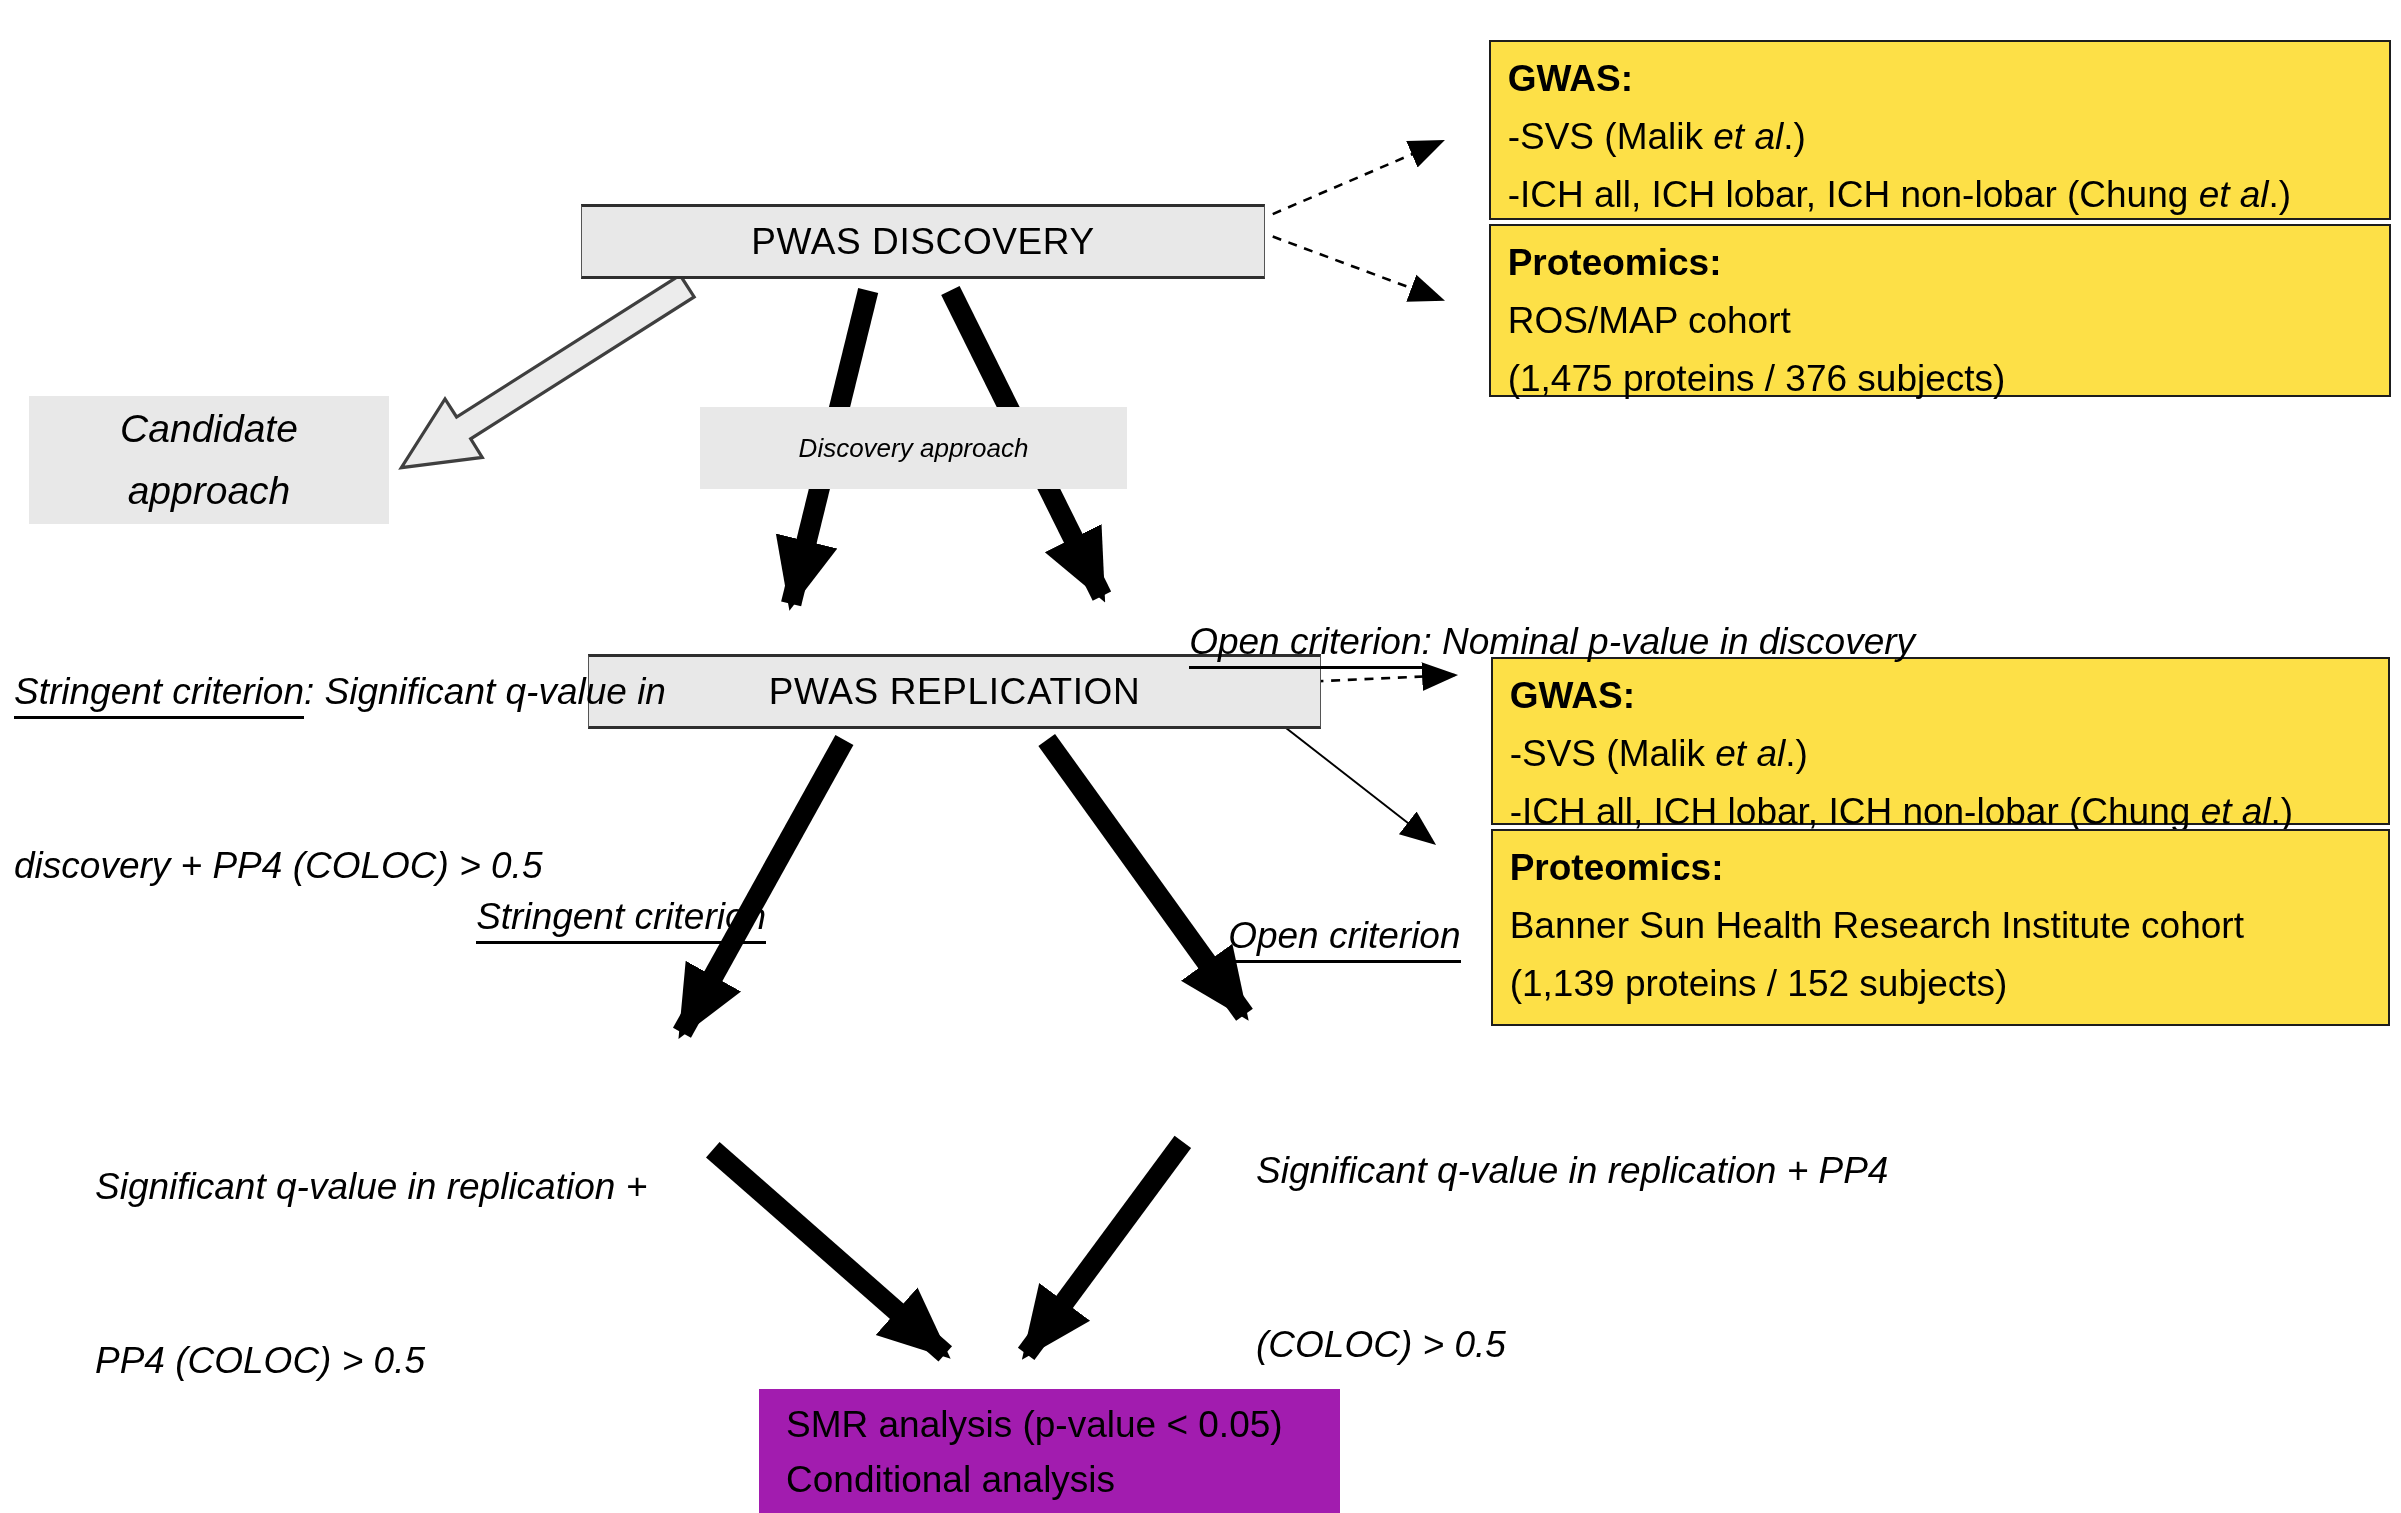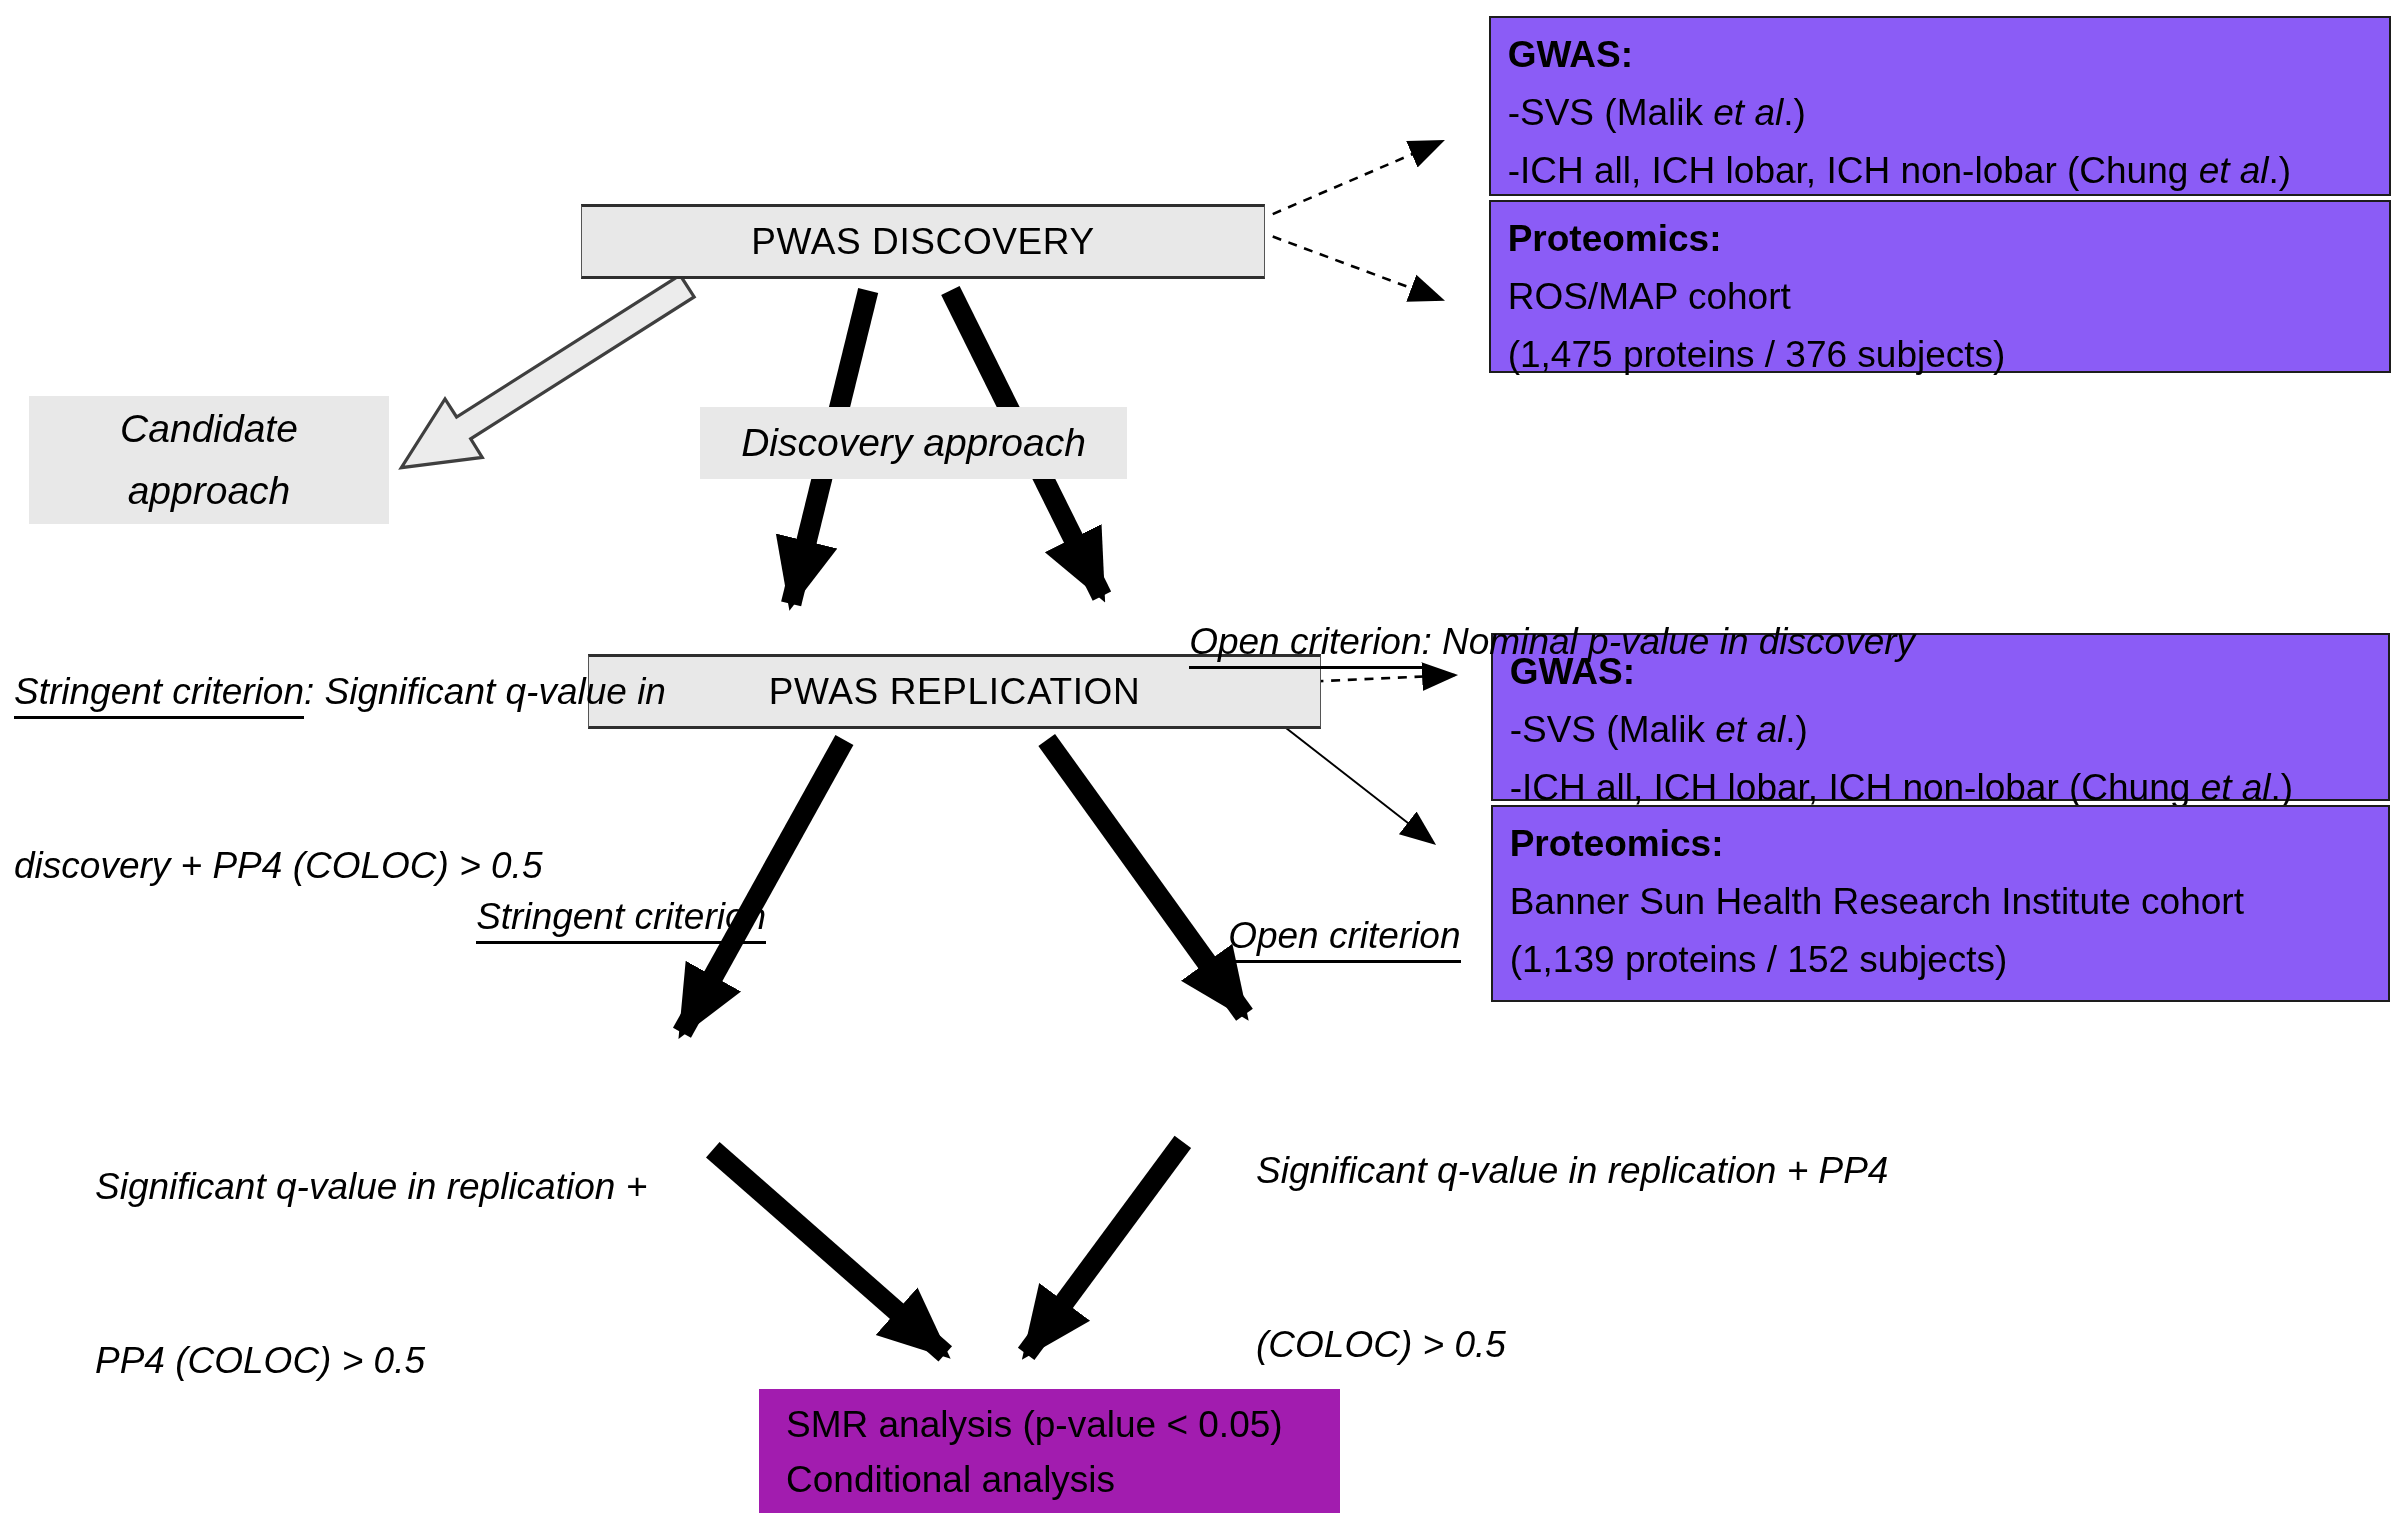--- a/index.html
+++ b/index.html
@@ -34,41 +34,42 @@
   }
   #discovery-box{left:581px;top:204px;width:684px;height:75px;}
   #replication-box{left:588px;top:654px;width:733px;height:75px;}
 
   #candidate-box{
     left:29px;top:368px;width:360px;height:128px;
     font-style:italic;font-size:39px;line-height:62px;
     text-align:center;flex-direction:column;margin-top:28px;
   }
   #discovery-approach-label{
-    left:700px;top:407px;width:427px;height:72px;
-    font-style:italic;font-size:39px;
+    left:700px;top:407px;width:427px;height:82px;
+    font-style:italic;font-size:26px;
   }
   #smr-box{
     left:759px;top:1389px;width:581px;height:125px;
     font-size:37px;line-height:55px;
     justify-content:flex-start;
     padding-left:27px;
     background:#a21caf;
   }
 
   
   .panel{
     position:absolute;
     box-sizing:border-box;
-    background:#8b5cf6;
+    background:#fde047;
     border:2.6px solid #1d1d1d;
     font-size:37px;
     line-height:58px;
     padding:7.7px 16.7px;
     z-index:2;
+    margin-top:24px;
   }
   #gwas1{left:1489px;top:16px;width:902px;height:180px;}
   #prot1{left:1489px;top:200px;width:902px;height:173px;}
   #gwas2{left:1491px;top:633px;width:899px;height:168px;}
   #prot2{left:1491px;top:805px;width:899px;height:197px;}
   .pline{white-space:pre-wrap;}
   .pline b{font-weight:bold;}
   .it{font-style:italic;}
 
   

